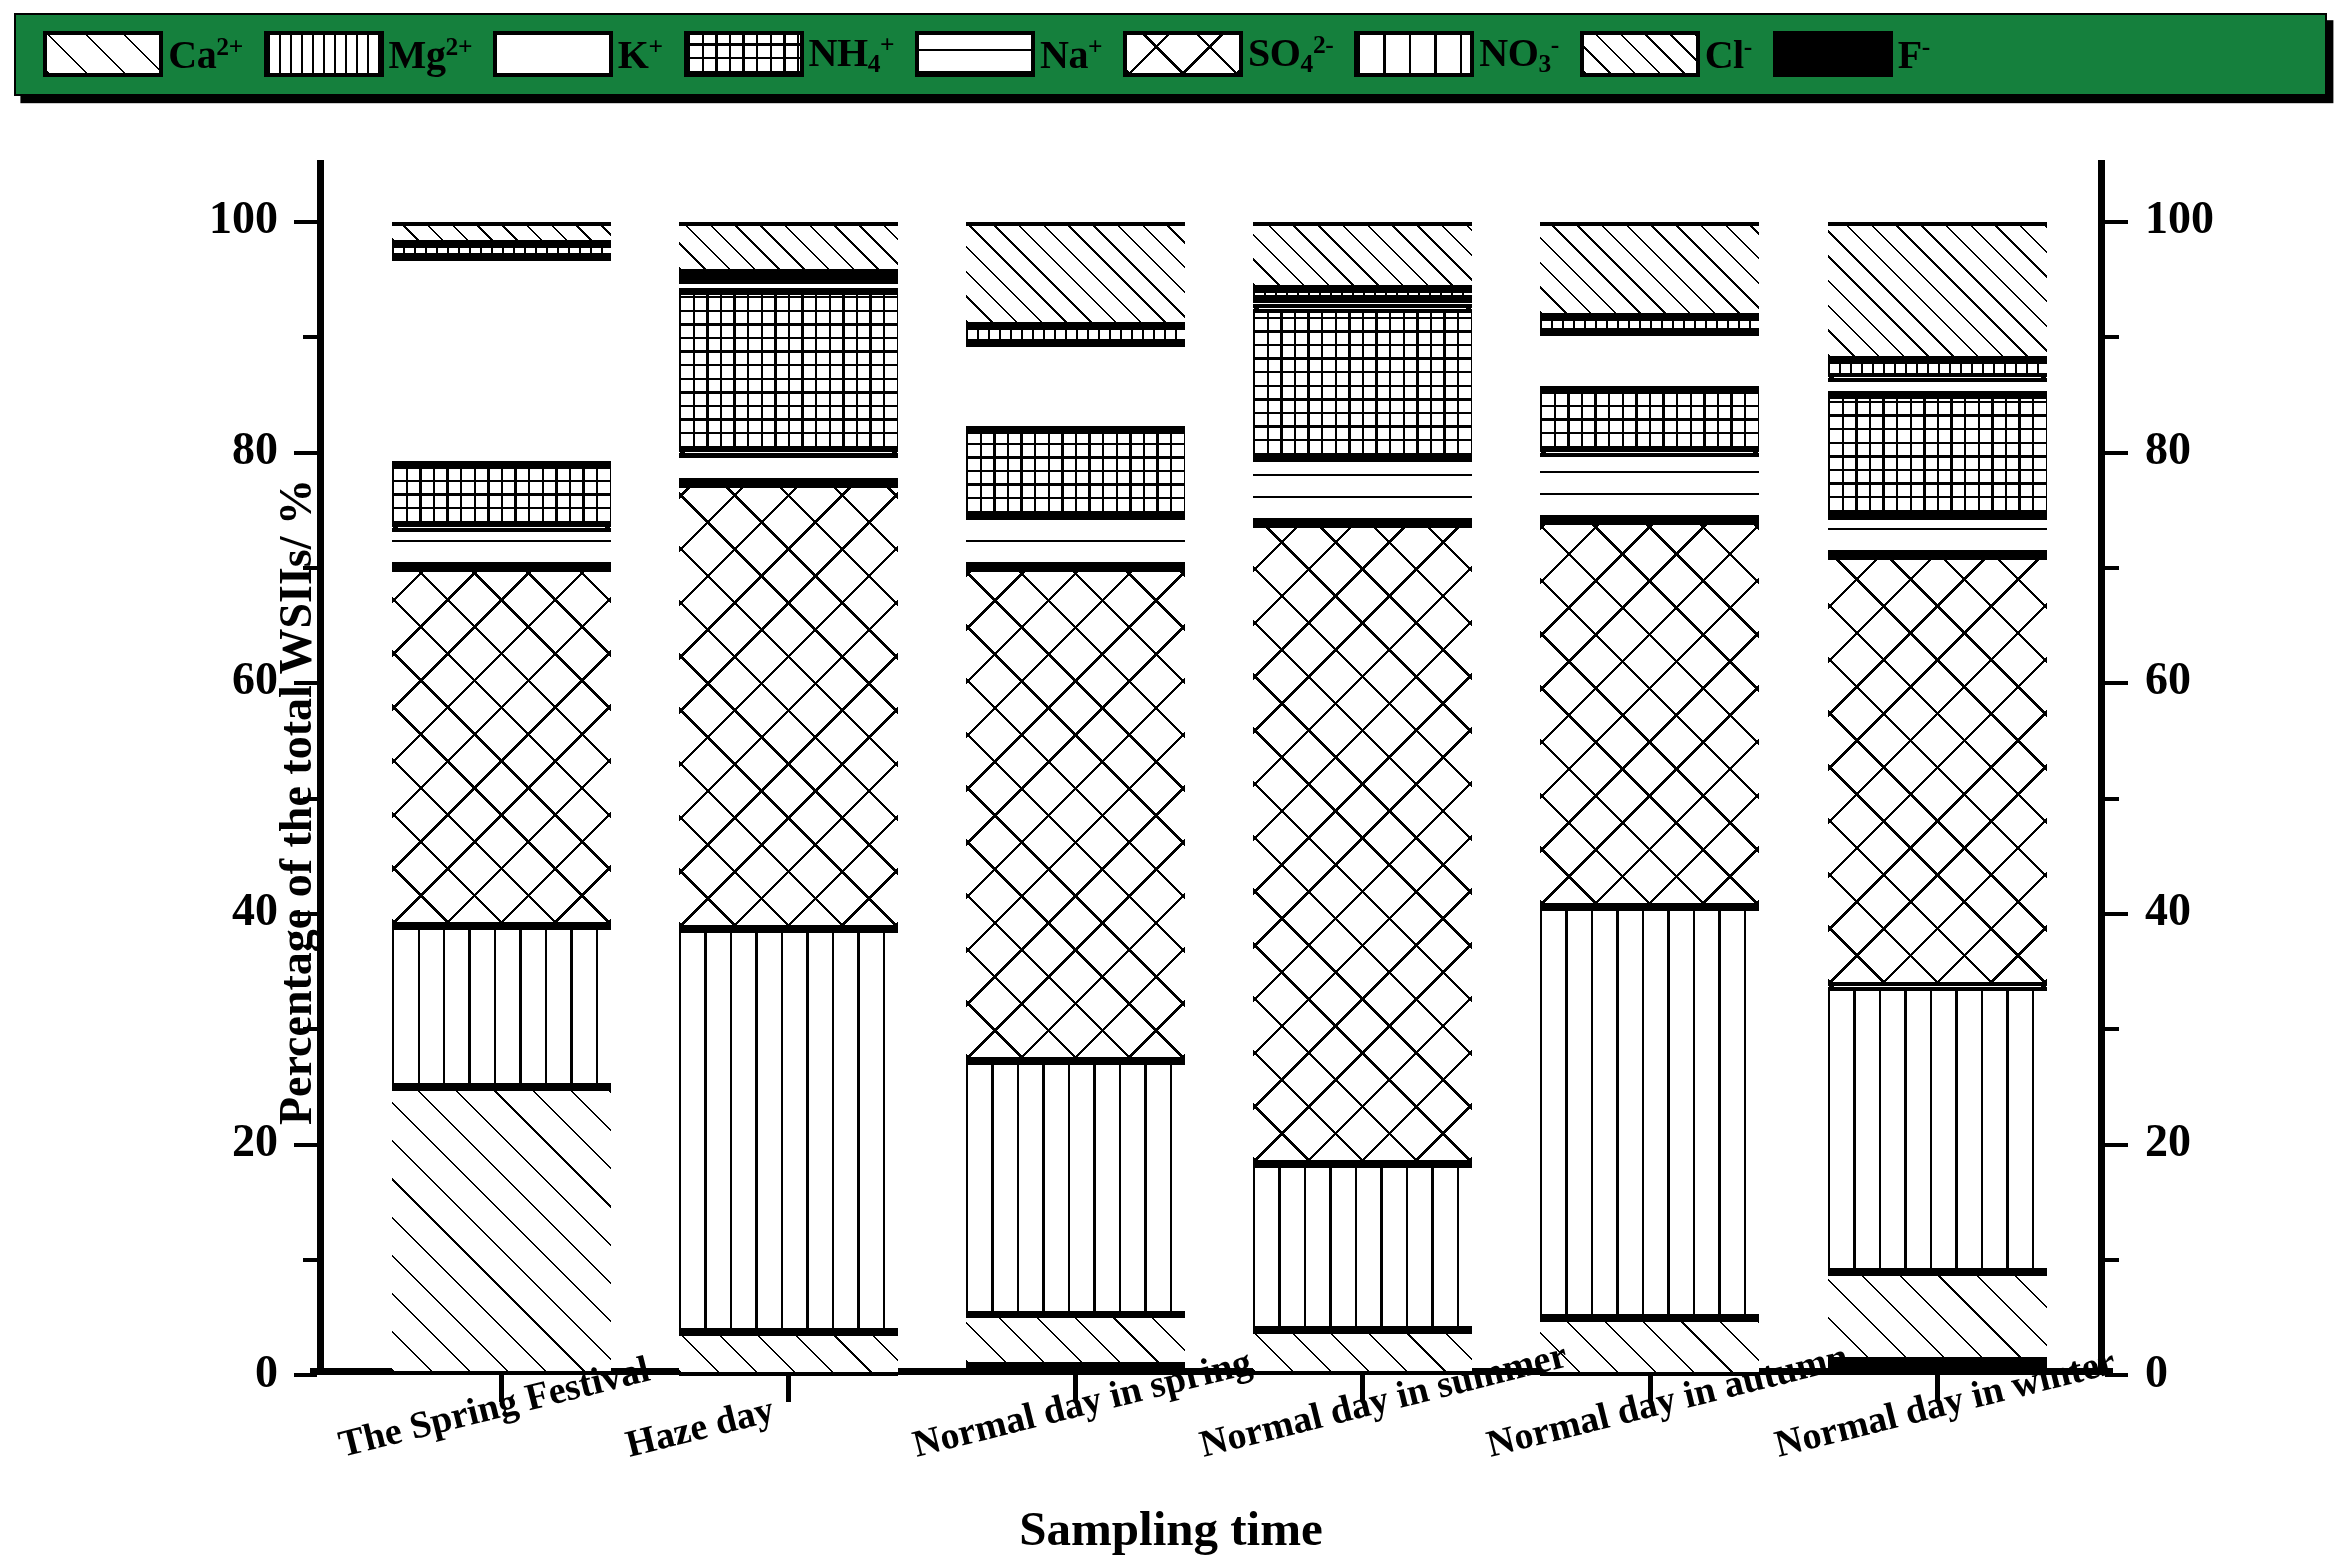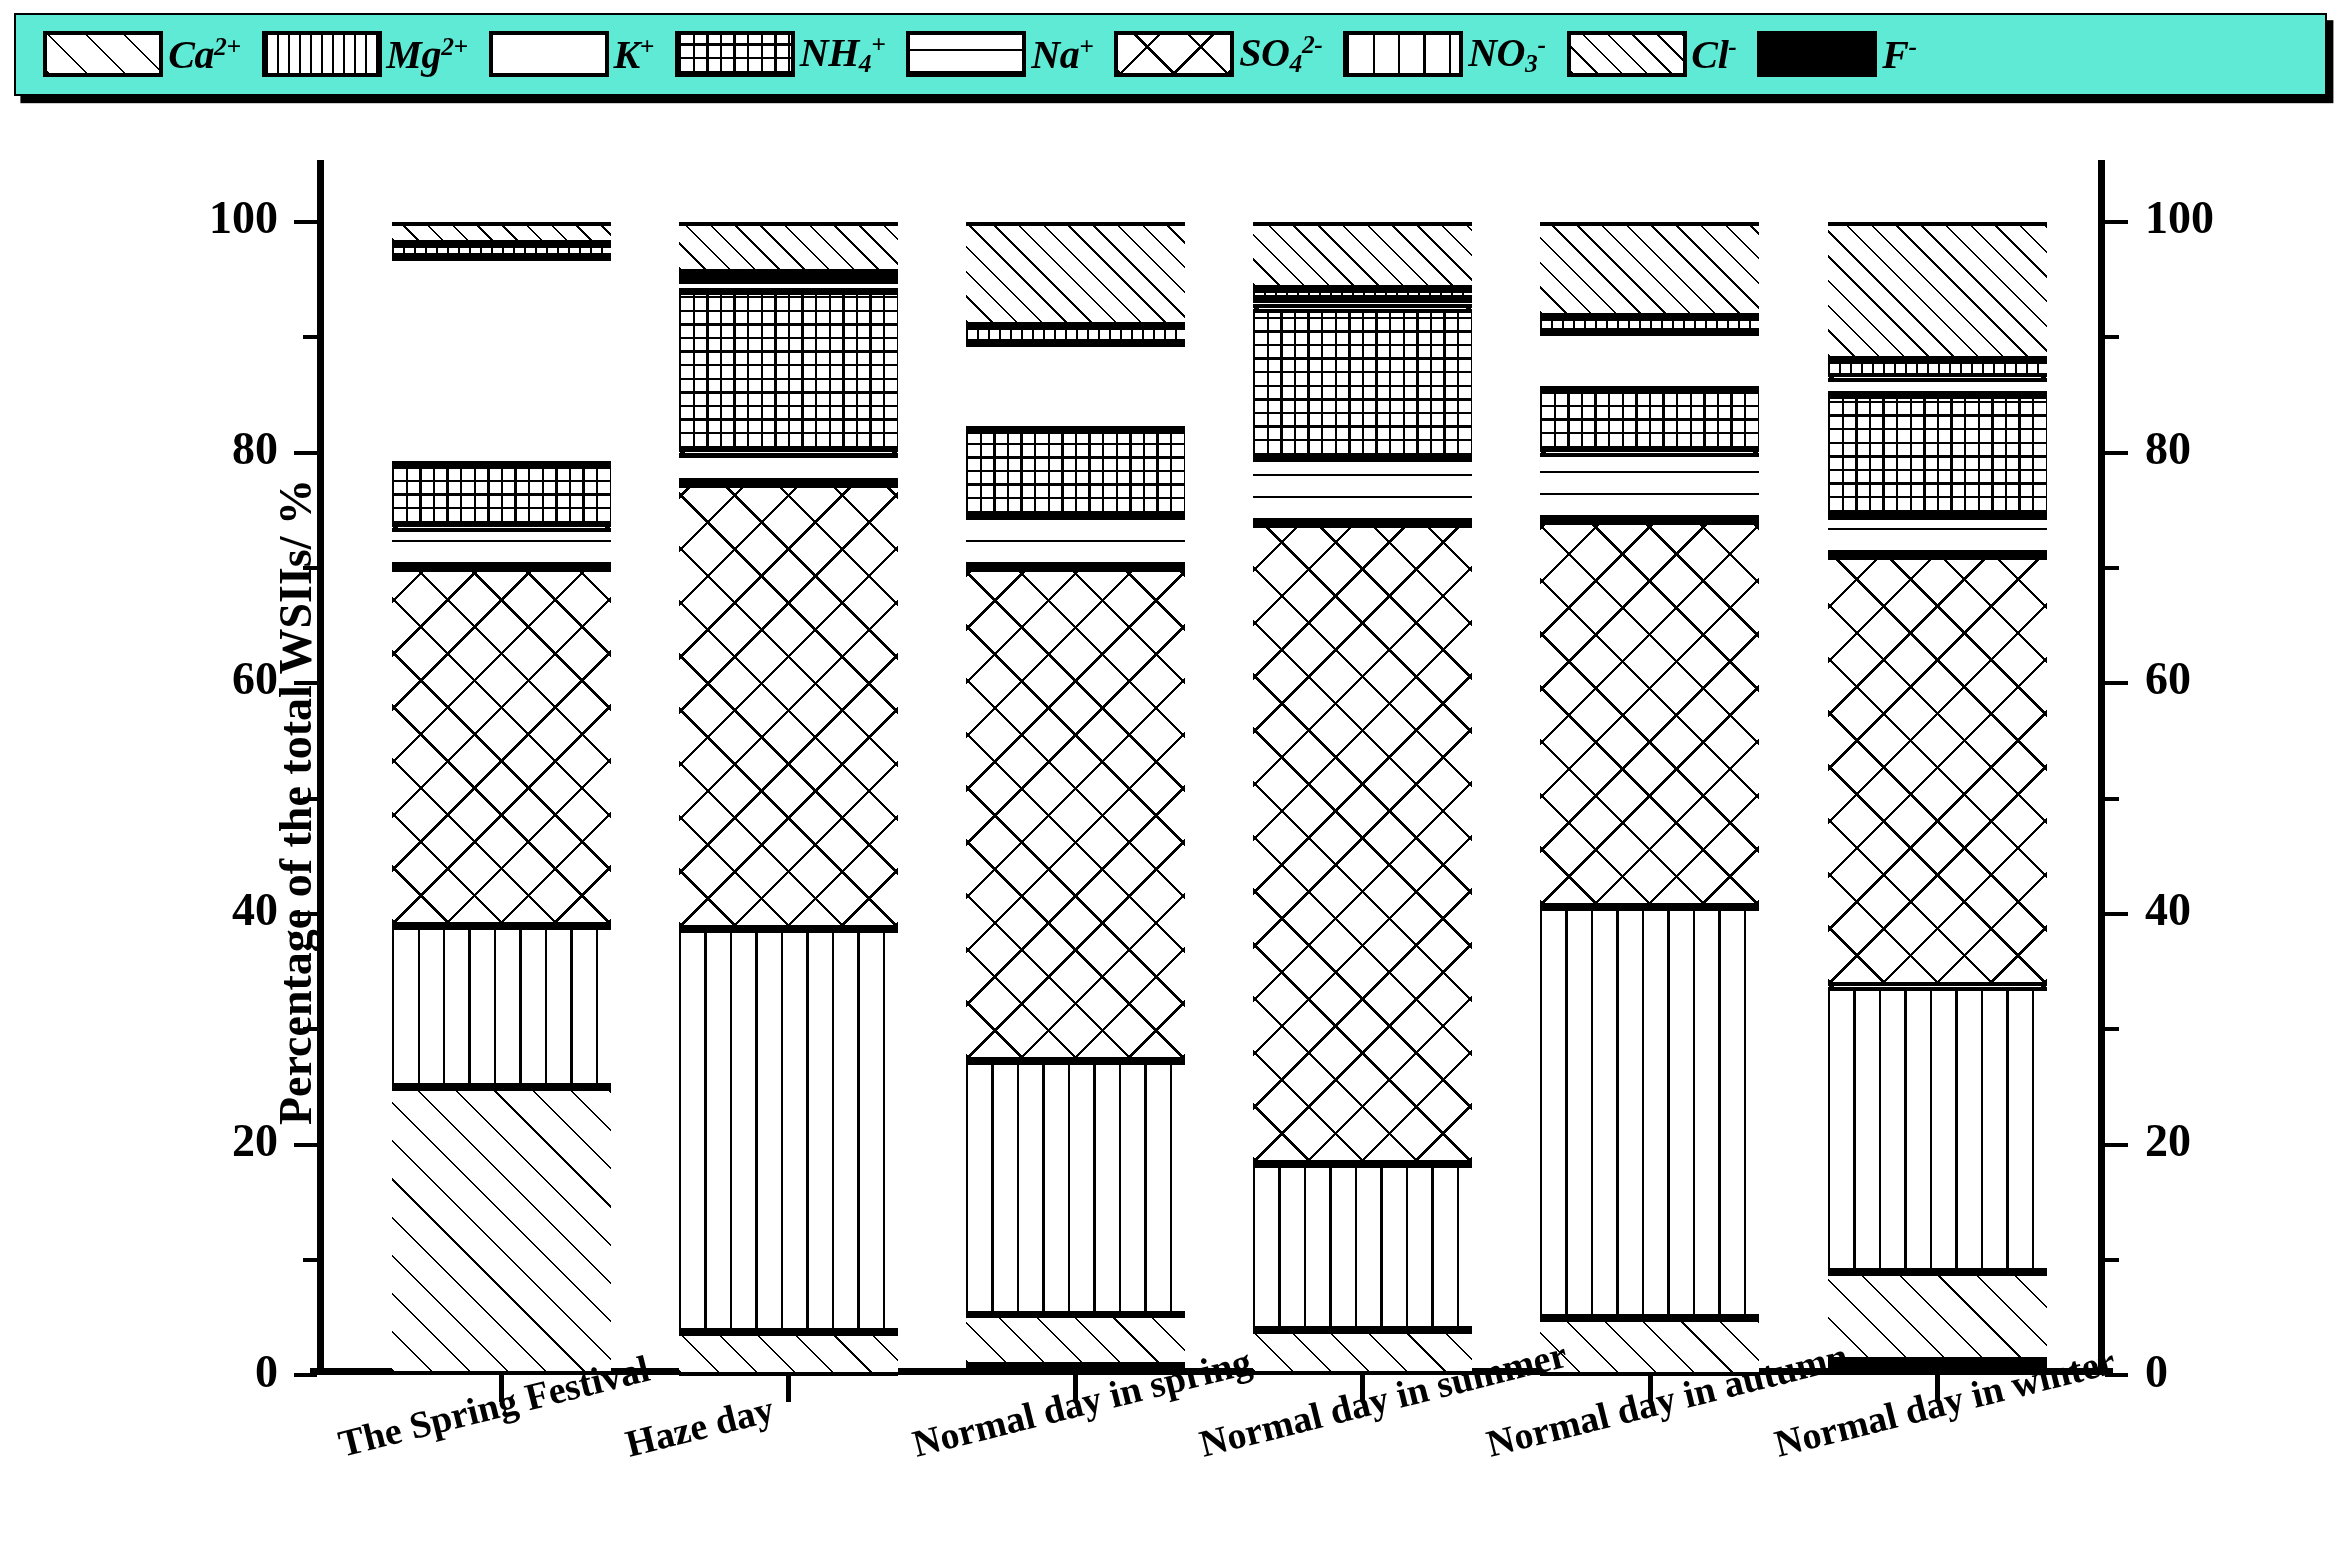--- a/index.html
+++ b/index.html
@@ -1,22 +1,22 @@
 <!DOCTYPE html>
 <html style="font-size:12.8px"><head>
 <meta charset="utf-8">
 <style>
   html,body{margin:0;padding:0;background:#ffffff;}
   body{width:2342px;height:1567px;font-family:"Liberation Serif",serif;overflow:hidden;}
   #root{position:relative;width:2342px;height:1567px;background:#fff;}
 
   
   #legend-bar{position:absolute;left:14.4px;top:12.8px;width:2313px;height:83px;
-      border:2.4px solid #000;background:#5eead4;box-sizing:border-box;
-      box-shadow:6.4px 7.2px 0 0 #000;font-style:italic;}
+      border:2.4px solid #000;background:#15803d;box-sizing:border-box;
+      box-shadow:6.4px 7.2px 0 0 #000;}
   #legend-row{display:flex;align-items:center;height:100%;padding-left:27px;box-sizing:border-box;}
   .legend-entry{display:flex;align-items:center;}
   .swatch{width:120px;height:46px;border:4.8px solid #000;box-sizing:border-box;background:#fff;
       position:relative;overflow:hidden;}
   .legend-label{font-size:40px;font-weight:bold;color:#000;margin-left:4.8px;margin-right:21px;
       white-space:nowrap;letter-spacing:-0.4px;}
   .legend-label sub{font-size:25.5px;vertical-align:-6.4px;}
   .legend-label sup{font-size:25.5px;vertical-align:12.8px;}
 
   
@@ -356,14 +356,15 @@
         <div class="xtick" style="left: 1331px;"></div>
         <div class="xlabel" style="left: 1165px; top: 1263px;">Normal day in autumn</div>
         <div class="xtick" style="left: 1618px;"></div>
         <div class="xlabel" style="left: 1453px; top: 1263px;">Normal day in winter</div>
       </div>
 
     <div id="ylabel-left">Percentage of the total WSIIs/ %</div>
 
   </div>
 
+  <div id="xaxis-title">Sampling time</div>
 </div>
 
 
 </body></html>

